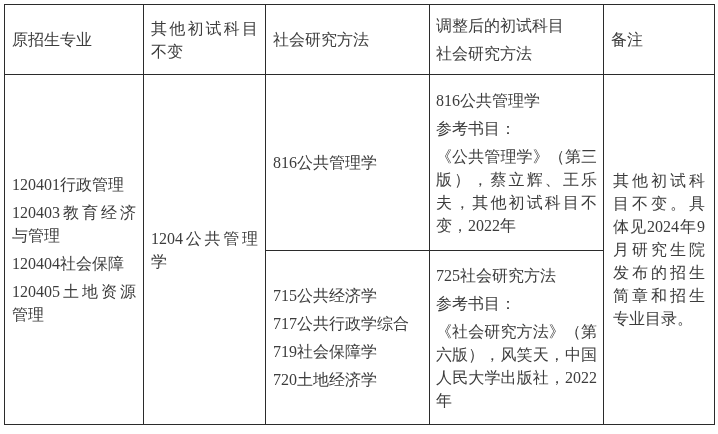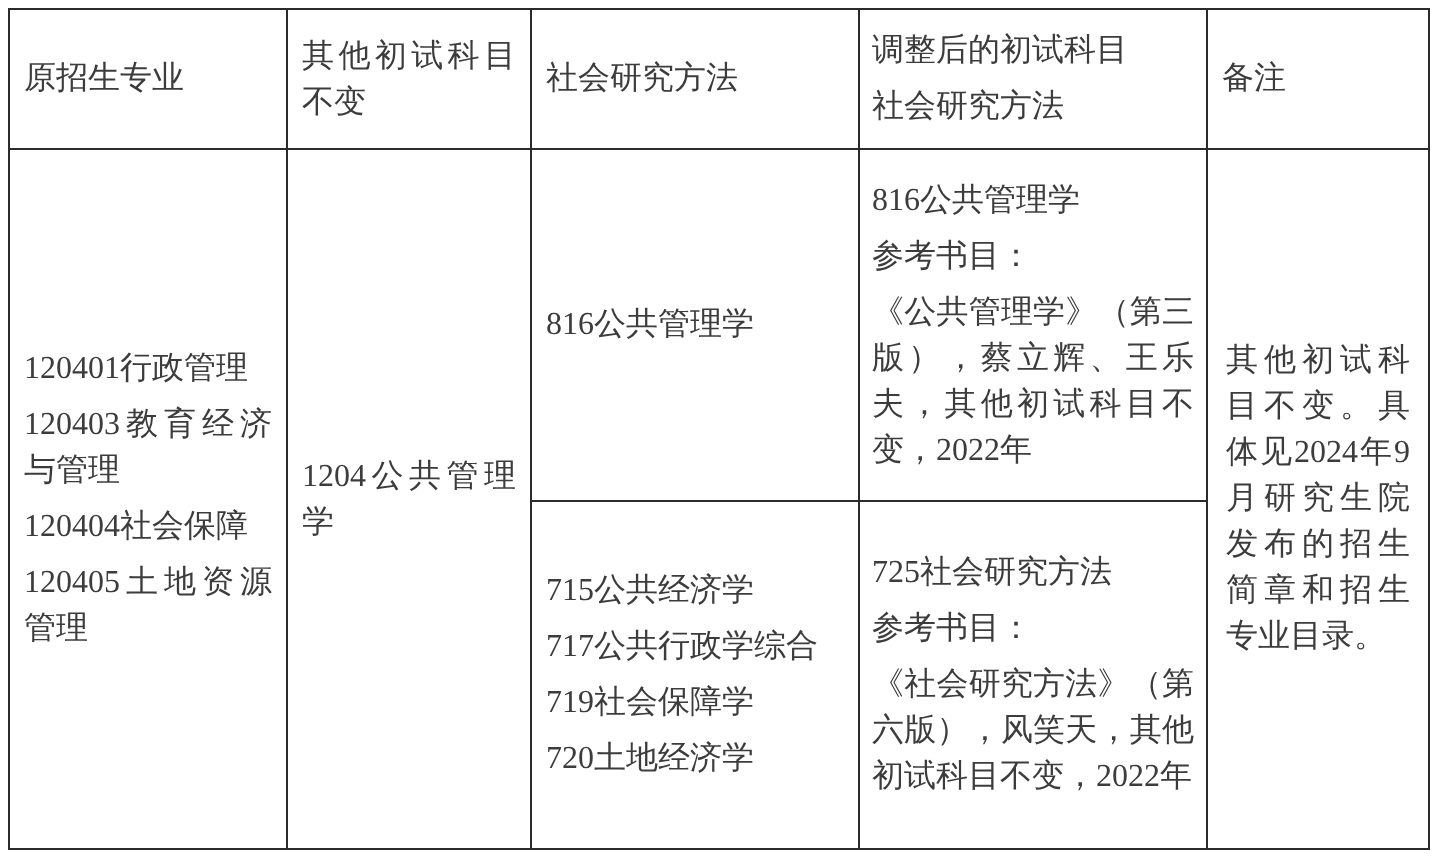--- a/index.html
+++ b/index.html
@@ -100,17 +100,17 @@
   <tr class="r-body2">
     <td>
       <p>715公共经济学</p>
       <p>717公共行政学综合</p>
       <p>719社会保障学</p>
       <p>720土地经济学</p>
     </td>
     <td class="c4">
       <p>725社会研究方法</p>
       <p>参考书目：</p>
-      <p>《社会研究方法》（第六版），风笑天，其他初试科目不变，2022年</p>
+      <p>《社会研究方法》（第六版），风笑天，中国人民大学出版社，2022年</p>
     </td>
   </tr>
 </tbody>
   </table>
 
 </body></html>

